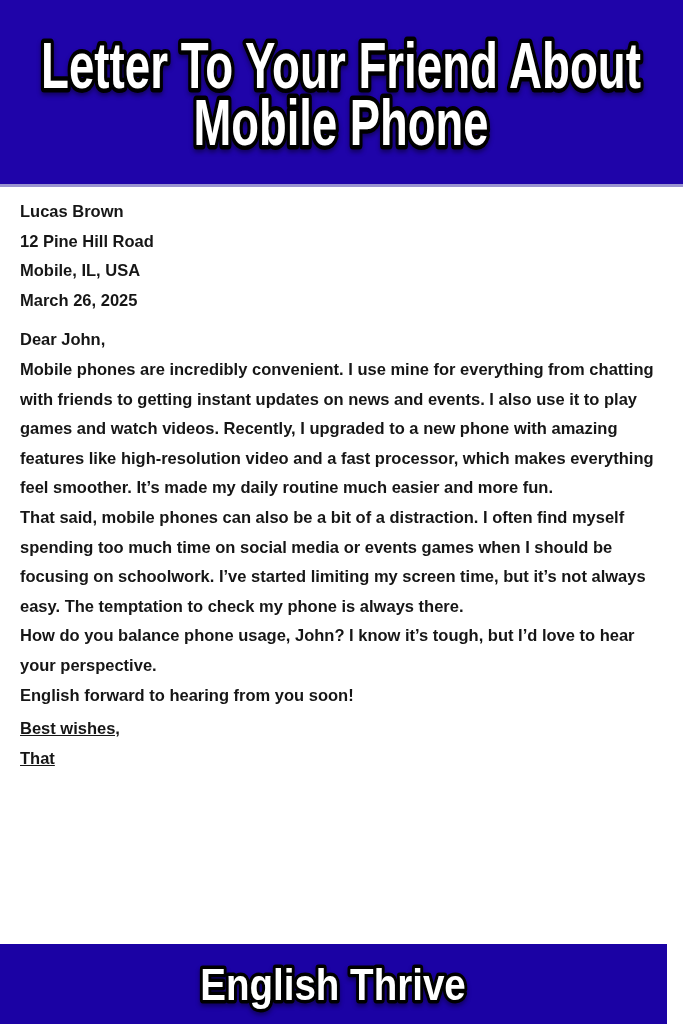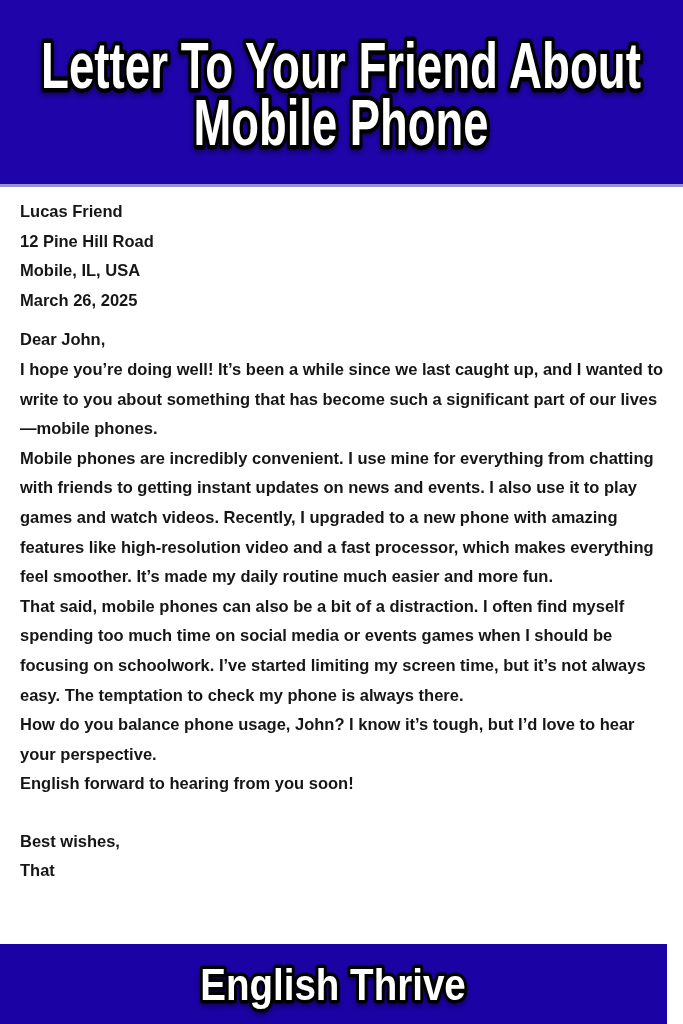--- a/index.html
+++ b/index.html
@@ -62,46 +62,45 @@
     color:var(--body-text);
     font-size:16.5px;
     font-weight:bold;
     line-height:29.6px;
     overflow:hidden;
   }
   .letter p{margin:0;}
   .address{margin-bottom:10px;}
   .gap-md{margin-top:13px;}
   .gap-sm{margin-top:8px;}
-  .closing{margin-top:28px;}
+  .closing{margin-top:4px;text-decoration:underline;}
 </style>
 </head>
 <body>
 
 <div class="page">
 
   <header class="banner-top">
     <svg class="banner-svg" viewBox="0 0 683 184">
       <text class="banner-text" x="341" y="88" text-anchor="middle" font-size="64" stroke-width="9" textLength="600" lengthAdjust="spacingAndGlyphs">Letter To Your Friend About</text>
       <text class="banner-text" x="341" y="145" text-anchor="middle" font-size="64" stroke-width="9" textLength="295" lengthAdjust="spacingAndGlyphs">Mobile Phone</text>
     </svg>
   </header>
 
   <main class="letter">
 
     <div class="address">
-      <p>Lucas Friend</p>
+      <p>Lucas Brown</p>
       <p>12 Pine Hill Road</p>
       <p>Mobile, IL, USA</p>
       <p>March 26, 2025</p>
     </div>
 
     <div class="main-block">
       <p>Dear John,</p>
-      <p>I hope you’re doing well! It’s been a while since we last caught up, and I wanted to write to you about something that has become such a significant part of our lives—mobile phones.</p>
       <p>Mobile phones are incredibly convenient. I use mine for everything from chatting with friends to getting instant updates on news and events. I also use it to play games and watch videos. Recently, I upgraded to a new phone with amazing features like high-resolution video and a fast processor, which makes everything feel smoother. It’s made my daily routine much easier and more fun.</p>
       <p>That said, mobile phones can also be a bit of a distraction. I often find myself spending too much time on social media or events games when I should be focusing on schoolwork. I’ve started limiting my screen time, but it’s not always easy. The temptation to check my phone is always there.</p>
     </div>
 
     <p class="gap-md">How do you balance phone usage, John? I know it’s tough, but I’d love to hear your perspective.</p>
 
     <p class="gap-sm">English forward to hearing from you soon!</p>
 
     <div class="closing">
       <p>Best wishes,</p>

